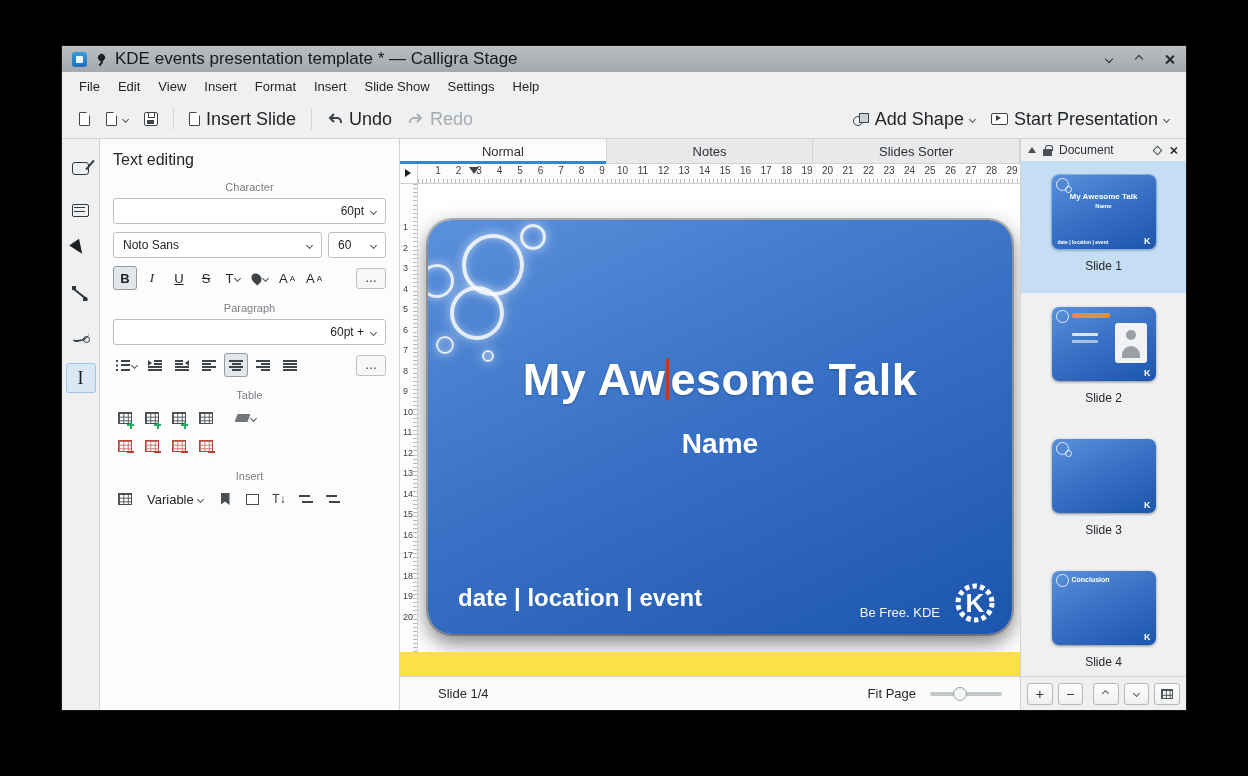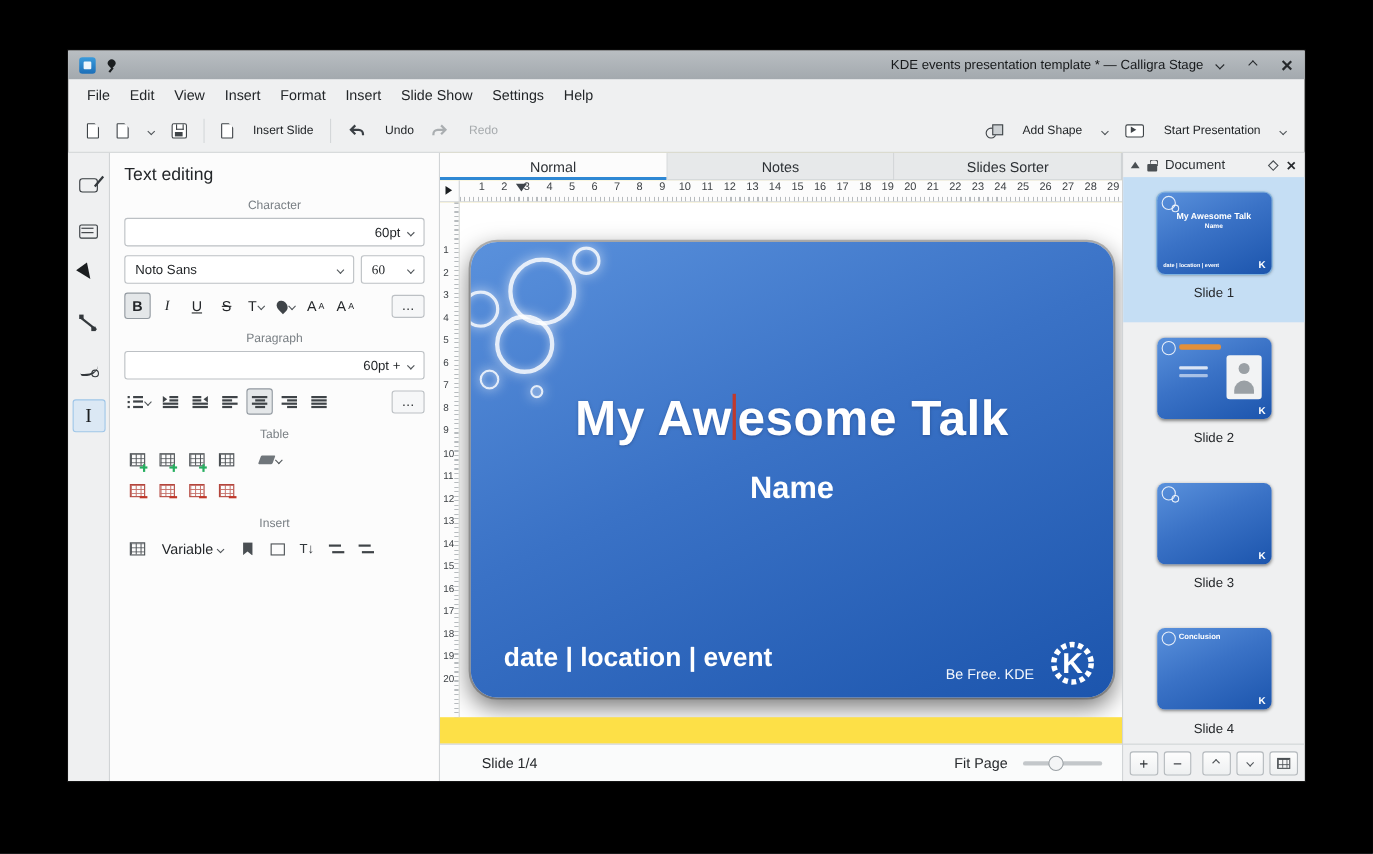--- a/index.html
+++ b/index.html
@@ -7,35 +7,35 @@
   .screen { position:relative; width:1248px; height:776px; background:#000; overflow:hidden; }
   .window { position:absolute; left:62px; top:46px; width:1124px; height:664px; background:#eff0f1; display:flex; flex-direction:column; box-shadow:0 0 0 1px #151515; }
 
   
   .titlebar { height:26px; background:linear-gradient(#b9bec2,#a3a9ae); display:flex; align-items:center; padding:0 10px; gap:8px; flex:none; }
   .app-icon { width:15px; height:15px; border-radius:3px; background:linear-gradient(#3a9bdc,#1d6fb8); position:relative; flex:none; }
   .app-icon::after { content:''; position:absolute; inset:4px; background:#fff; border-radius:1px; opacity:.92; }
   .pin-icon { width:12px; height:13px; position:relative; flex:none; }
   .pin-icon::before { content:''; position:absolute; left:3px; top:1px; width:7px; height:7px; background:#1b1e20; border-radius:50% 50% 50% 0; transform:rotate(-45deg); }
   .pin-icon::after { content:''; position:absolute; left:5px; top:8px; width:1.6px; height:5px; background:#1b1e20; transform:rotate(40deg); }
-  .titlebar .title { flex:1; text-align:right; font-size:12px; color:#17191b; white-space:nowrap; overflow:hidden; }
+  .titlebar .title { flex:1; text-align:left; font-size:17px; color:#17191b; white-space:nowrap; overflow:hidden; }
   .win-controls { display:flex; align-items:center; gap:16px; flex:none; }
   .win-btn { width:14px; height:14px; display:flex; align-items:center; justify-content:center; }
   .chev { width:6px; height:6px; border-right:1.5px solid #26292c; border-bottom:1.5px solid #26292c; transform:rotate(45deg); display:inline-block; }
   .chev.up { transform:rotate(-135deg); }
   .chev.soft { border-color:#51565a; width:5px; height:5px; }
   .x-icon { position:relative; width:11px; height:11px; }
   .x-icon::before,.x-icon::after { content:''; position:absolute; left:5px; top:0; width:1.6px; height:11px; background:#26292c; }
   .x-icon::before { transform:rotate(45deg); } .x-icon::after { transform:rotate(-45deg); }
 
   
   .menubar { height:28px; display:flex; align-items:center; padding:0 8px; font-size:13px; color:#232629; flex:none; }
   .menu-item { padding:5px 9px; border-radius:3px; cursor:default; }
   .toolbar { height:39px; display:flex; align-items:center; gap:2px; padding:0 10px; border-bottom:1px solid #d1d4d6; flex:none; font-size:13px; color:#232629; }
-  .tb-btn { display:flex; align-items:center; gap:18px; padding:6px 7px; border-radius:3px; background:transparent; border:none; font-size:11px; color:#232629; font-family:inherit; }
+  .tb-btn { display:flex; align-items:center; gap:6px; padding:6px 7px; border-radius:3px; background:transparent; border:none; font-size:18px; color:#232629; font-family:inherit; }
   .tb-btn.disabled { color:#a7abae; }
   .tb-sep { width:1px; height:22px; background:#d4d7d9; margin:0 6px; flex:none; }
   .tb-spacer { flex:1; }
   .page-icon { width:11px; height:14px; background:#fff; border:1.5px solid #3f4448; border-radius:1px; position:relative; flex:none; }
   .page-icon::after { content:''; position:absolute; right:-2px; top:-2px; border-style:solid; border-width:0 6px 6px 0; border-color:transparent #eff0f1 transparent transparent; }
   .save-icon { width:14px; height:14px; border:1.5px solid #3f4448; border-radius:2px; position:relative; background:#fff; flex:none; }
   .save-icon::before { content:''; position:absolute; left:3px; top:0; width:5px; height:4px; border:1px solid #3f4448; border-top:none; }
   .save-icon::after { content:''; position:absolute; left:2px; bottom:1px; width:7px; height:4px; background:#3f4448; }
   .shapes-icon { width:16px; height:13px; position:relative; flex:none; }
   .shapes-icon::before { content:''; position:absolute; left:0; top:3px; width:8px; height:8px; border:1.5px solid #3f4448; border-radius:50%; }
@@ -283,21 +283,21 @@
         <div class="section-label">Character</div>
         <div class="combo" style="margin-bottom:8px;">
           <span class="val right">60pt</span>
           <span class="chev soft"></span>
         </div>
         <div class="combo-row">
           <div class="combo" style="flex:1;">
             <span class="val">Noto Sans</span>
             <span class="chev soft"></span>
           </div>
-          <div class="combo" style="width:58px;font-family:Liberation Serif, serif;">
+          <div class="combo" style="width:58px;">
             <span class="val">60</span>
             <span class="chev soft"></span>
           </div>
         </div>
         <div class="btn-row">
           <button class="btn-sm pressed" style="font-weight:bold;">B</button>
           <button class="btn-sm" style="font-style:italic;font-family:'Liberation Serif',serif;">I</button>
           <button class="btn-sm" style="text-decoration:underline;">U</button>
           <button class="btn-sm" style="text-decoration:line-through;">S</button>
           <button class="btn-sm">

